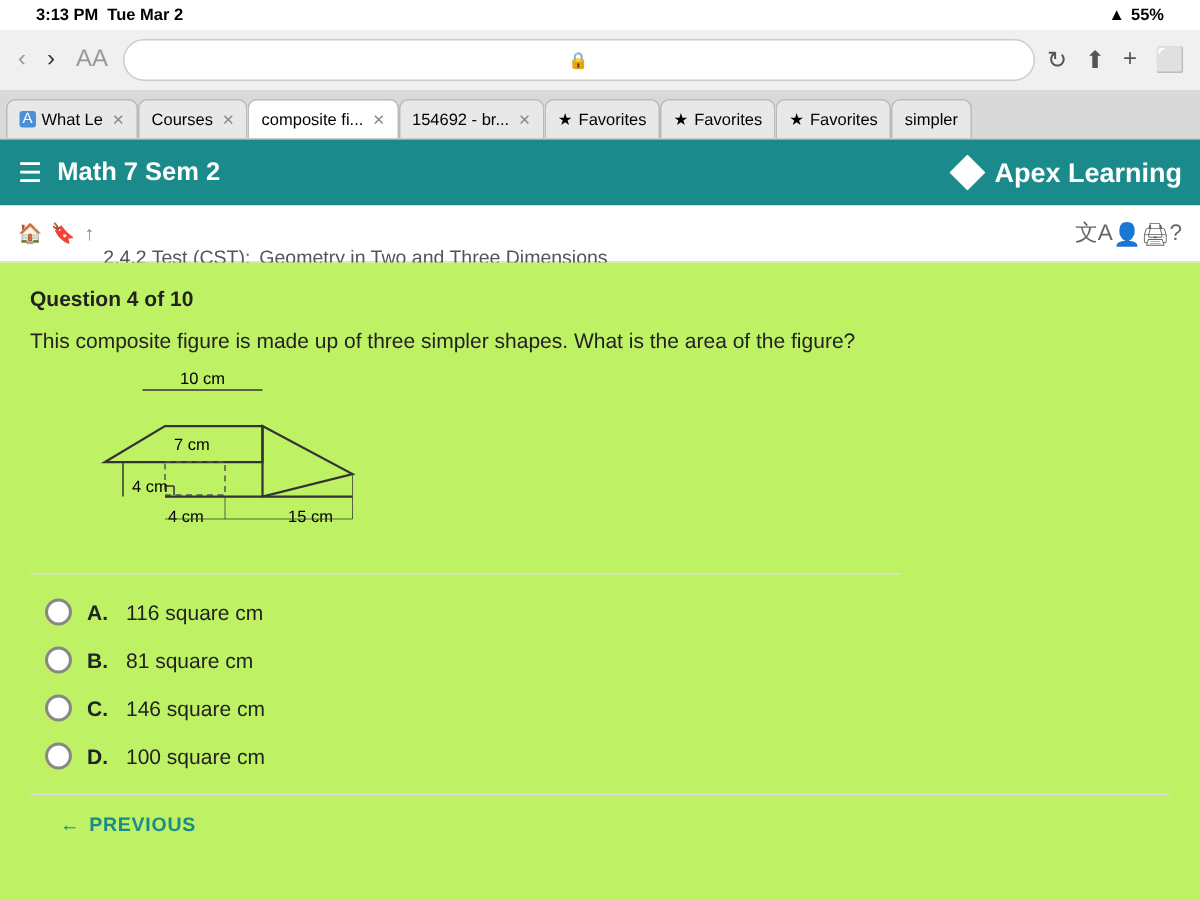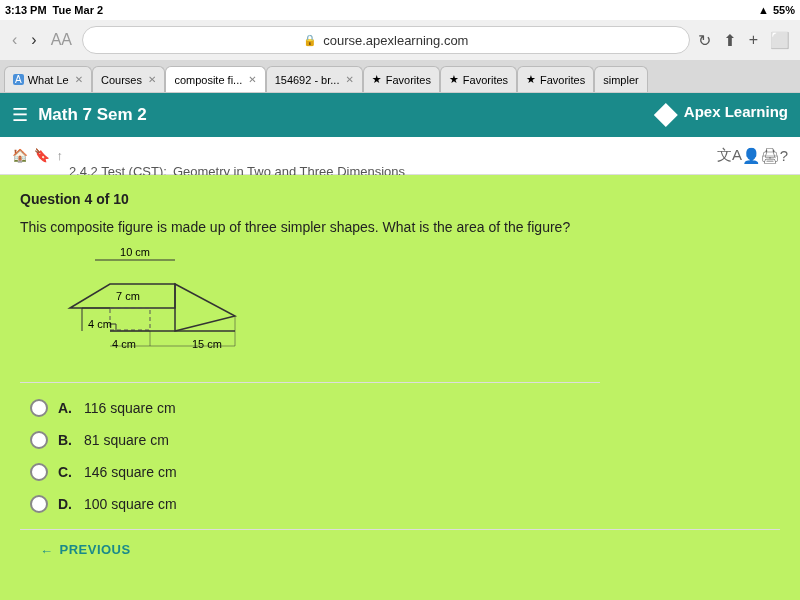--- a/index.html
+++ b/index.html
@@ -5,21 +5,21 @@
     * { margin: 0; padding: 0; box-sizing: border-box; }
     body { width: 800px; height: 600px; font-family: -apple-system, BlinkMacSystemFont, 'Segoe UI', Arial, sans-serif; background: #fff; overflow: hidden; font-size: 14px; }
 
     
     .status-bar {
       background: #fff;
       height: 20px;
       display: flex;
       align-items: center;
       justify-content: space-between;
-      padding: 0 5px;
+      padding: 0 24px;
       font-size: 11px;
       font-weight: 600;
     }
     .status-left { display: flex; gap: 6px; align-items: center; }
     .status-right { display: flex; gap: 4px; align-items: center; font-size: 11px; }
 
     
     .browser-chrome {
       background: #f0f0f0;
       border-bottom: 1px solid #ccc;
@@ -93,21 +93,21 @@
       color: white;
       height: 44px;
       display: flex;
       align-items: center;
       justify-content: space-between;
       padding: 0 12px;
     }
     .app-header-left { display: flex; align-items: center; gap: 10px; }
     .hamburger { font-size: 18px; cursor: pointer; }
     .course-title { font-size: 17px; font-weight: 600; }
-    .apex-logo { display: flex; align-items: flex-start; gap: 6px; font-size: 15px; font-weight: 700; }
+    .apex-logo { display: flex; align-items: center; gap: 6px; font-size: 18px; font-weight: 700; }
     .apex-diamond {
       width: 24px; height: 24px;
       background: white;
       clip-path: polygon(50% 0%, 100% 50%, 50% 100%, 0% 50%);
       display: inline-block;
     }
 
     
     .breadcrumb-bar {
       background: #fff;
@@ -219,21 +219,20 @@
 
 <div class="browser-chrome">
   <div class="nav-bar">
     <button class="nav-btn">‹</button>
     <button class="nav-btn active">›</button>
     <button class="nav-btn">
       <span>AA</span>
     </button>
     <div class="url-bar">
       <span class="lock">🔒</span>
-      <span>course.apexlearning.com</span>
     </div>
     <div class="nav-icons">
       <button class="nav-icon-btn">↻</button>
       <button class="nav-icon-btn">⬆</button>
       <button class="nav-icon-btn">+</button>
       <button class="nav-icon-btn">⬜</button>
     </div>
   </div>
 
   <div class="tabs-bar">

